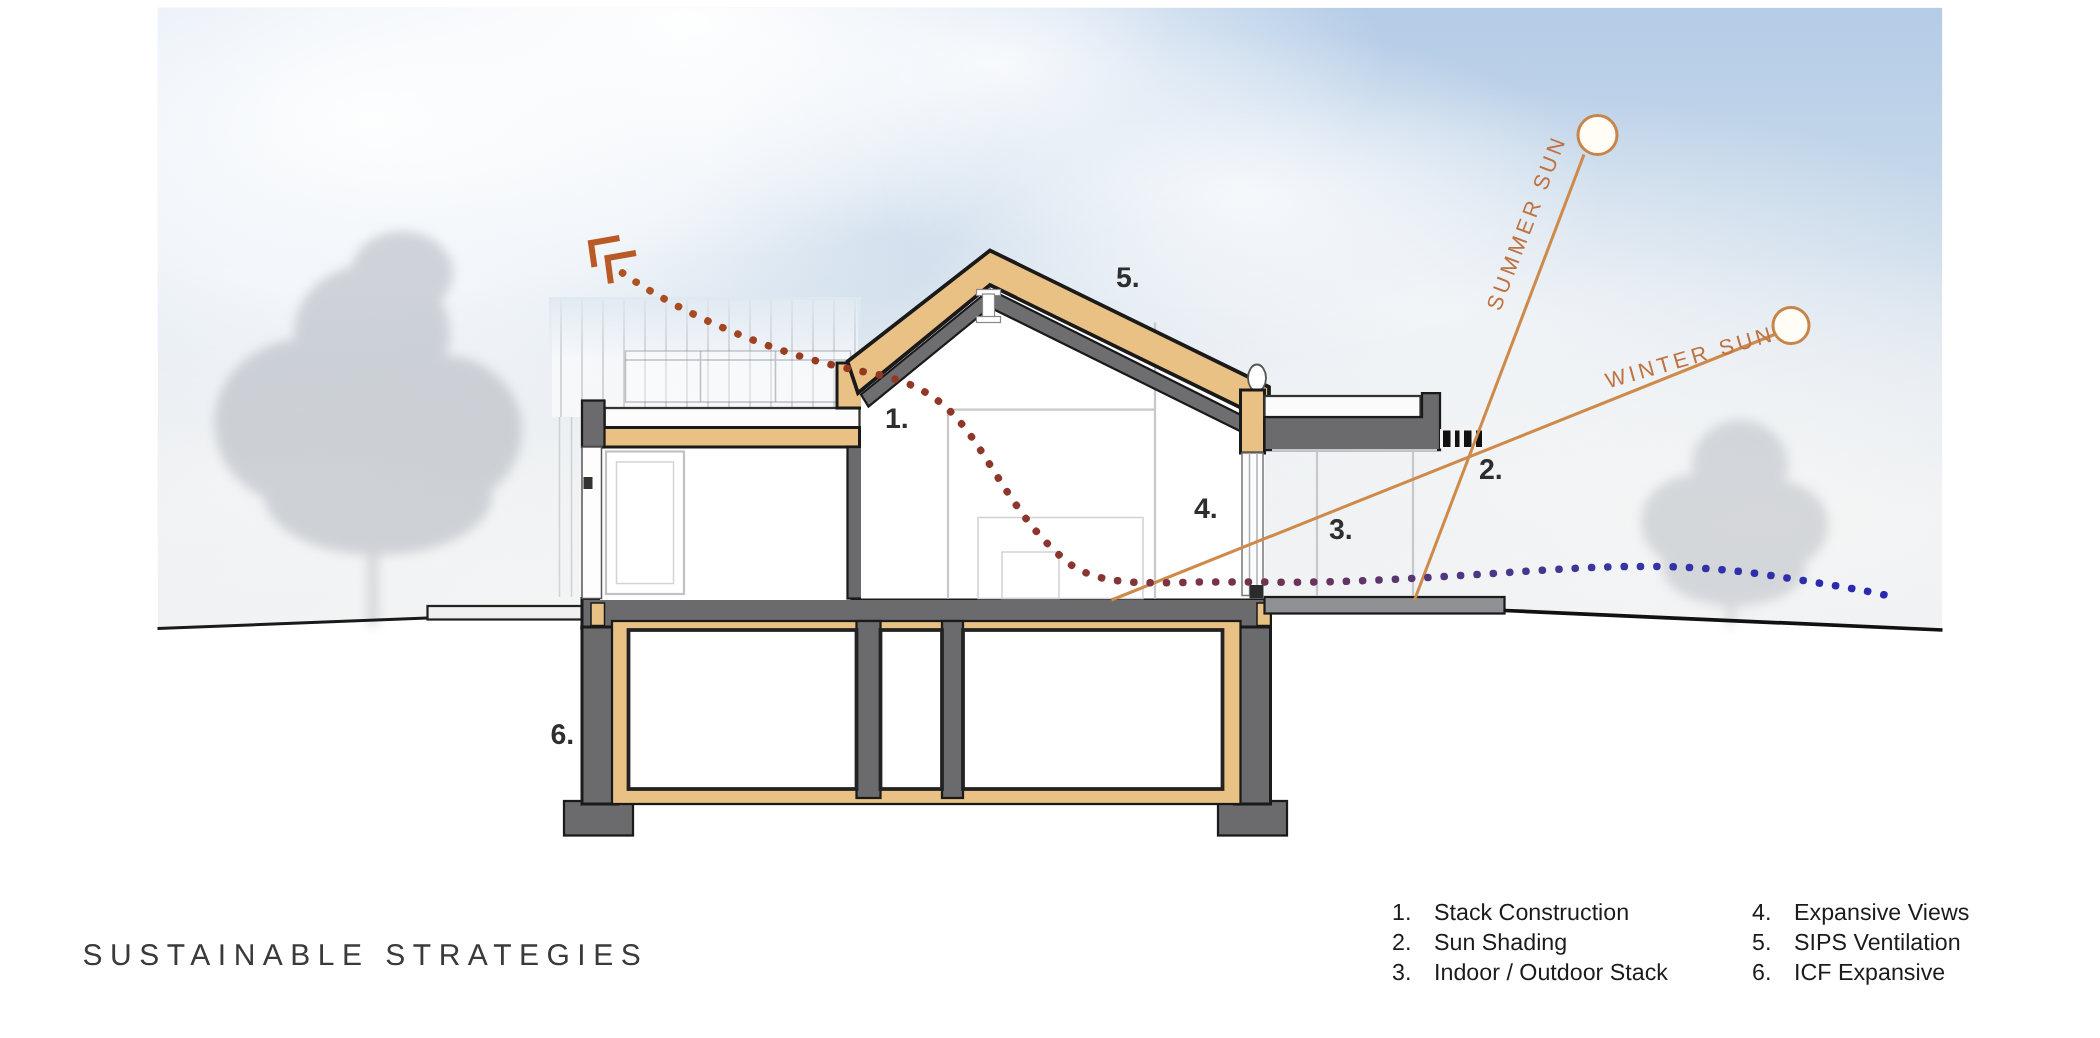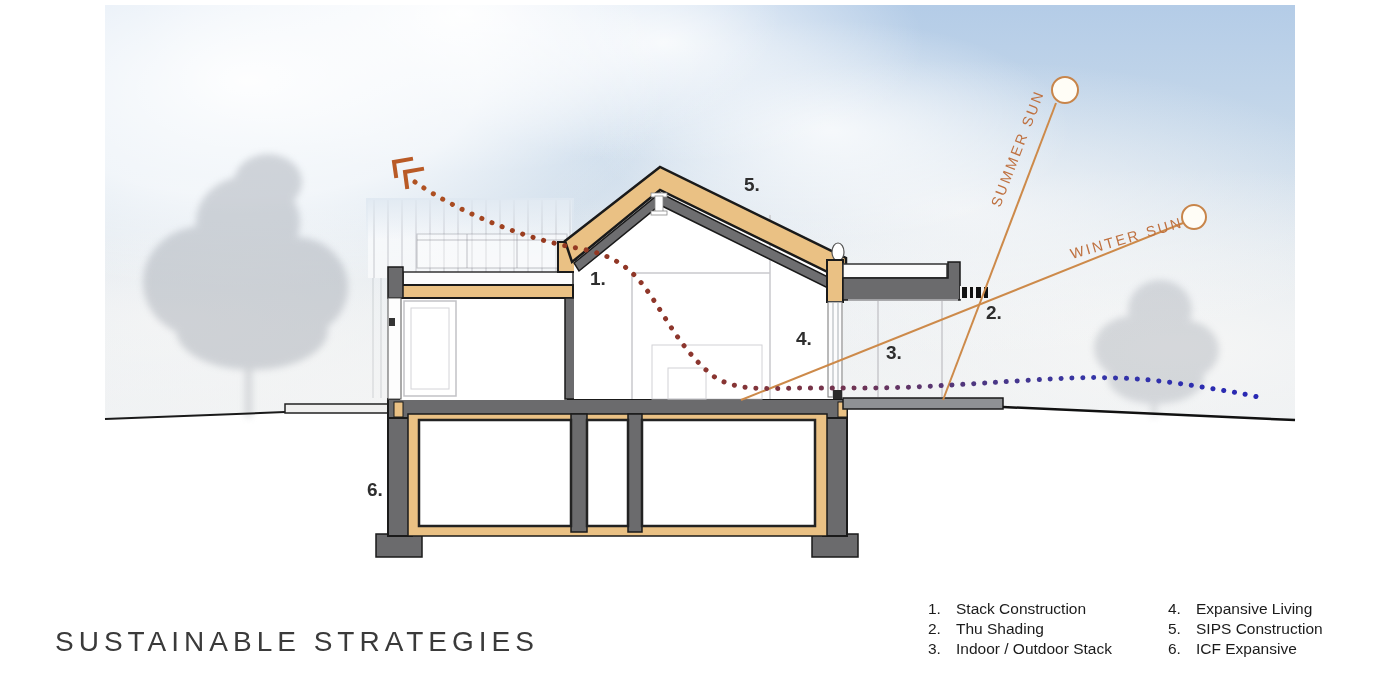--- a/index.html
+++ b/index.html
@@ -14,21 +14,21 @@
       radial-gradient(ellipse 240px 110px at 61% 30%, rgba(255,255,255,.78), rgba(255,255,255,0) 100%),
       radial-gradient(ellipse 420px 150px at 72% 49%, rgba(250,250,250,.75), rgba(255,255,255,0) 100%),
       radial-gradient(ellipse 520px 180px at 90% 82%, rgba(247,247,246,.92), rgba(255,255,255,0) 100%),
       radial-gradient(ellipse 720px 210px at 35% 96%, rgba(246,246,245,.92), rgba(255,255,255,0) 100%),
       radial-gradient(ellipse 420px 150px at 6% 76%, rgba(244,245,246,.85), rgba(255,255,255,0) 100%),
       linear-gradient(180deg,#b4cce7 0%,#c6d8ea 30%,#dde6ee 62%,#e9edf1 100%);
     clip-path:polygon(0 0,1190px 0,1190px 416px,898px 403px,740px 395px,283px 400px,180px 407px,0 414px);}
   .diagram-svg{position:absolute;left:0;top:0;width:1400px;height:692px;}
   .sun-label{font-size:14.5px;font-weight:500;fill:#bf7140;letter-spacing:2.5px;}
   .anno text{font-size:19px;font-weight:700;fill:#2e2e2e;}
-  .title{position:absolute;left:55px;top:626px;font-size:28px;font-weight:400;
+  .title{position:absolute;left:55px;top:626px;font-size:20px;font-weight:400;
          letter-spacing:5px;color:#3a3a3a;text-align:center;}
   .legend{position:absolute;left:928px;top:599px;display:flex;color:#1b1b1b;
           font-size:15.5px;font-weight:500;}
   .legend-col{display:flex;flex-direction:column;}
   .legend-col.c1{width:240px;}
   .legend-row{display:flex;line-height:20px;}
   .legend-num{width:28px;flex:none;}
 </style>
 </head>
 <body>
@@ -192,35 +192,35 @@
   <div class="title">SUSTAINABLE STRATEGIES</div>
 
   <div class="legend">
     <div class="legend-col c1">
       <div class="legend-row">
         <span class="legend-num">1.</span>
         <span>Stack Construction</span>
       </div>
       <div class="legend-row">
         <span class="legend-num">2.</span>
-        <span>Thu Shading</span>
+        <span>Sun Shading</span>
       </div>
       <div class="legend-row">
         <span class="legend-num">3.</span>
         <span>Indoor / Outdoor Stack</span>
       </div>
     </div>
     <div class="legend-col">
       <div class="legend-row">
         <span class="legend-num">4.</span>
-        <span>Expansive Living</span>
+        <span>Expansive Views</span>
       </div>
       <div class="legend-row">
         <span class="legend-num">5.</span>
-        <span>SIPS Construction</span>
+        <span>SIPS Ventilation</span>
       </div>
       <div class="legend-row">
         <span class="legend-num">6.</span>
         <span>ICF Expansive</span>
       </div>
     </div>
   </div>
 
 </div>
 

